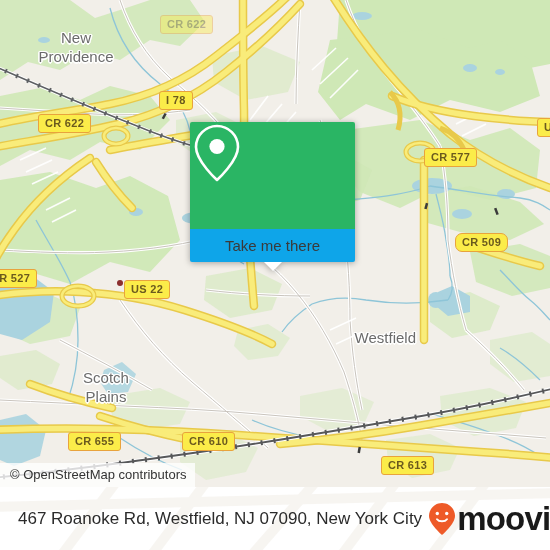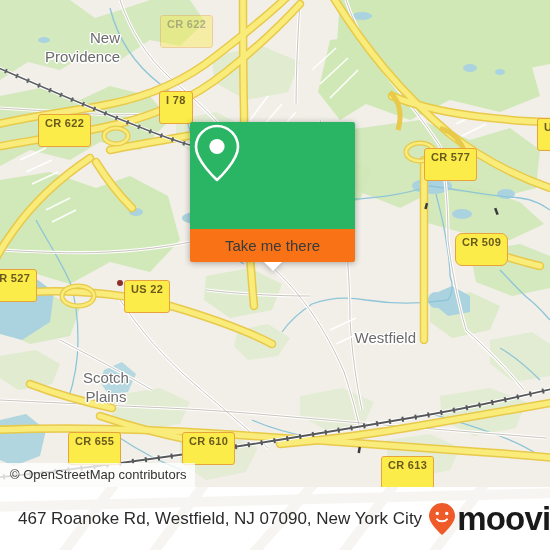--- a/index.html
+++ b/index.html
@@ -17,21 +17,21 @@
   
   .shield{
     position:absolute;
     background:#fbec49;
     border:1.5px solid #e8a33d;
     border-radius:3px;
     color:#6b5a1e;
     font-size:11px;
     font-weight:bold;
     letter-spacing:.3px;
-    padding:2px 6px 17px 6px;
+    padding:2px 6px 3px 6px;
     white-space:nowrap;
     line-height:12px;
     box-sizing:border-box;
   }
   .shield.faded{opacity:.42;}
 
   
   .place{
     position:absolute;
     color:#6b6b6b;
@@ -62,21 +62,21 @@
     position:absolute;left:190px;top:122px;width:165px;
     filter:drop-shadow(0 1px 3px rgba(0,0,0,.33));
   }
   .popup-head{
     height:107px;width:100%;
     background:#2ab564;
     border-radius:2px 2px 0 0;
     display:flex;align-items:center;justify-content:center;
   }
   .popup-foot{
-    background:#f97316;width:100%;height:33px;
+    background:#0ea5e9;width:100%;height:33px;
     border-radius:0 0 2px 2px;
     display:flex;align-items:center;justify-content:center;
     position:relative;
   }
   .popup-foot-label{color:#3a3a3a;font-size:15px;line-height:16px;}
   .popup-tail{
     position:absolute;left:50%;margin-left:-9px;bottom:-9px;
     width:0;height:0;
     border-left:9px solid transparent;
     border-right:9px solid transparent;
@@ -293,21 +293,21 @@
         <g fill="#3b3b3b">
           <rect x="163" y="113" width="2.5" height="6" transform="rotate(28 164 116)"></rect>
           <rect x="495" y="208" width="2.5" height="7" transform="rotate(-20 496 211)"></rect>
           <rect x="425" y="203" width="2.5" height="6" transform="rotate(15 426 206)"></rect>
           <rect x="358" y="447" width="2.5" height="6" transform="rotate(10 359 450)"></rect>
           <circle cx="120" cy="283" r="3" fill="#8b2f2f"></circle>
         </g>
       </g>
     </svg>
 
-    <div class="place two" style="left:0px;top:28px;width:120px;text-align:right;">
+    <div class="place two" style="left:16px;top:28px;width:120px;">
       <span>New</span><br>
       <span>Providence</span>
     </div>
     <div class="place two" style="left:46px;top:352px;width:120px;margin-top:16px;">
       <span>Scotch</span><br>
       <span>Plains</span>
     </div>
     <div class="place" style="left:296px;top:330px;width:120px;text-align:right;">
       <span>Westfield</span>
     </div>

